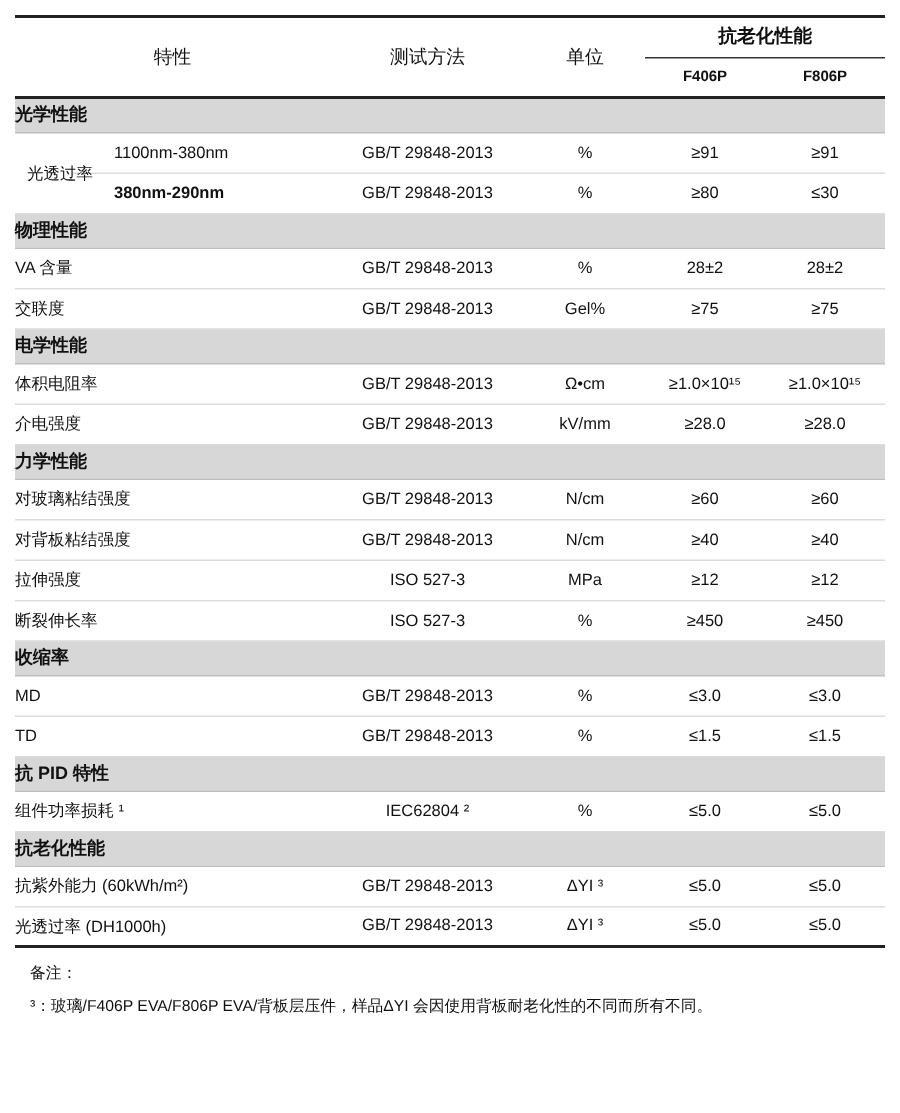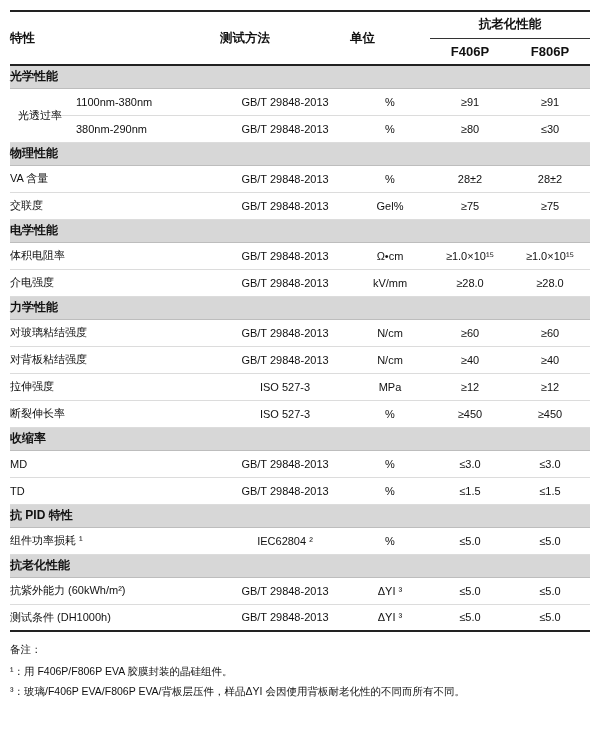--- a/index.html
+++ b/index.html
@@ -39,28 +39,29 @@
   col.c6 { width: 80px; }
 
   .hdr-top {
     height: 26px;
     text-align: center;
     font-weight: bold;
     font-size: 12.5px;
     border-bottom: 1px solid #333;
   }
   .hdr-main {
-    font-weight: bold;
+    text-align: center;
+    font-weight: normal;
     font-size: 12.5px;
     height: 54px;
   }
   .hdr-sub {
     text-align: center;
     font-weight: bold;
-    font-size: 13px;
+    font-size: 10px;
     height: 26px;
   }
   .rule-top {
     border-top: 2px solid #222;
   }
   .rule-bottom {
     border-bottom: 2px solid #222;
   }
   .section-row td {
     background: #d7d7d7;
@@ -77,21 +78,21 @@
   }
   .lbl {
     padding-left: 8px;
     text-align: left;
   }
   .ctr { text-align: center; }
   .vmid { vertical-align: middle; }
 
   .notes {
     width: 580px;
-    margin: 8px auto 0 0;
+    margin: 8px auto 0 10px;
     font-size: 10.5px;
     line-height: 1.9;
     color: #111;
   }
   .notes .nrow { white-space: nowrap; }
   .notes .nnum { display: inline-block; }
   .note-title { margin-bottom: 2px; }
 </style>
 </head>
 <body>
@@ -124,21 +125,21 @@
         </tr>
         <tr class="data-row">
           <td colspan="1" rowspan="2" class="lbl vmid" style="padding-left:8px;white-space:nowrap;">光透过率</td>
           <td class="lbl" style="padding-left:28px;">1100nm-380nm</td>
           <td class="ctr">GB/T 29848-2013</td>
           <td class="ctr">%</td>
           <td class="ctr">≥91</td>
           <td class="ctr">≥91</td>
         </tr>
         <tr class="data-row">
-          <td class="lbl" style="padding-left:28px;">380nm-290nm</td>
+          <td class="lbl" style="padding-left:28px;font-weight:bold;">380nm-290nm</td>
           <td class="ctr">GB/T 29848-2013</td>
           <td class="ctr">%</td>
           <td class="ctr">≥80</td>
           <td class="ctr">≤30</td>
         </tr>
         <tr class="section-row">
           <td colspan="6">物理性能</td>
         </tr>
         <tr class="data-row">
           <td colspan="2" class="lbl">VA 含量</td>
@@ -233,29 +234,28 @@
           <td colspan="6">抗老化性能</td>
         </tr>
         <tr class="data-row">
           <td colspan="2" class="lbl">抗紫外能力 (60kWh/m²)</td>
           <td class="ctr">GB/T 29848-2013</td>
           <td class="ctr">ΔYI ³</td>
           <td class="ctr">≤5.0</td>
           <td class="ctr">≤5.0</td>
         </tr>
         <tr class="data-row">
-          <td colspan="2" class="lbl" style="border-bottom: 2px solid rgb(34, 34, 34);">测试条件 (DH1000h)</td>
+          <td colspan="2" class="lbl" style="border-bottom: 2px solid rgb(34, 34, 34);">光透过率 (DH1000h)</td>
           <td class="ctr" style="border-bottom: 2px solid rgb(34, 34, 34);">GB/T 29848-2013</td>
           <td class="ctr" style="border-bottom: 2px solid rgb(34, 34, 34);">ΔYI ³</td>
           <td class="ctr" style="border-bottom: 2px solid rgb(34, 34, 34);">≤5.0</td>
           <td class="ctr" style="border-bottom: 2px solid rgb(34, 34, 34);">≤5.0</td>
         </tr>
       </tbody>
   </table>
 
   <div class="notes">
     <div class="note-title">备注：</div>
     <div id="notes-list">
-        <div class="nrow"><span class="nnum">¹</span><span>：用 F406P/F806P EVA 胶膜封装的晶硅组件。</span></div>
         <div class="nrow"><span class="nnum">³</span><span>：玻璃/F406P EVA/F806P EVA/背板层压件，样品ΔYI 会因使用背板耐老化性的不同而所有不同。</span></div>
       </div>
   </div>
 </div>
 
 </body></html>

